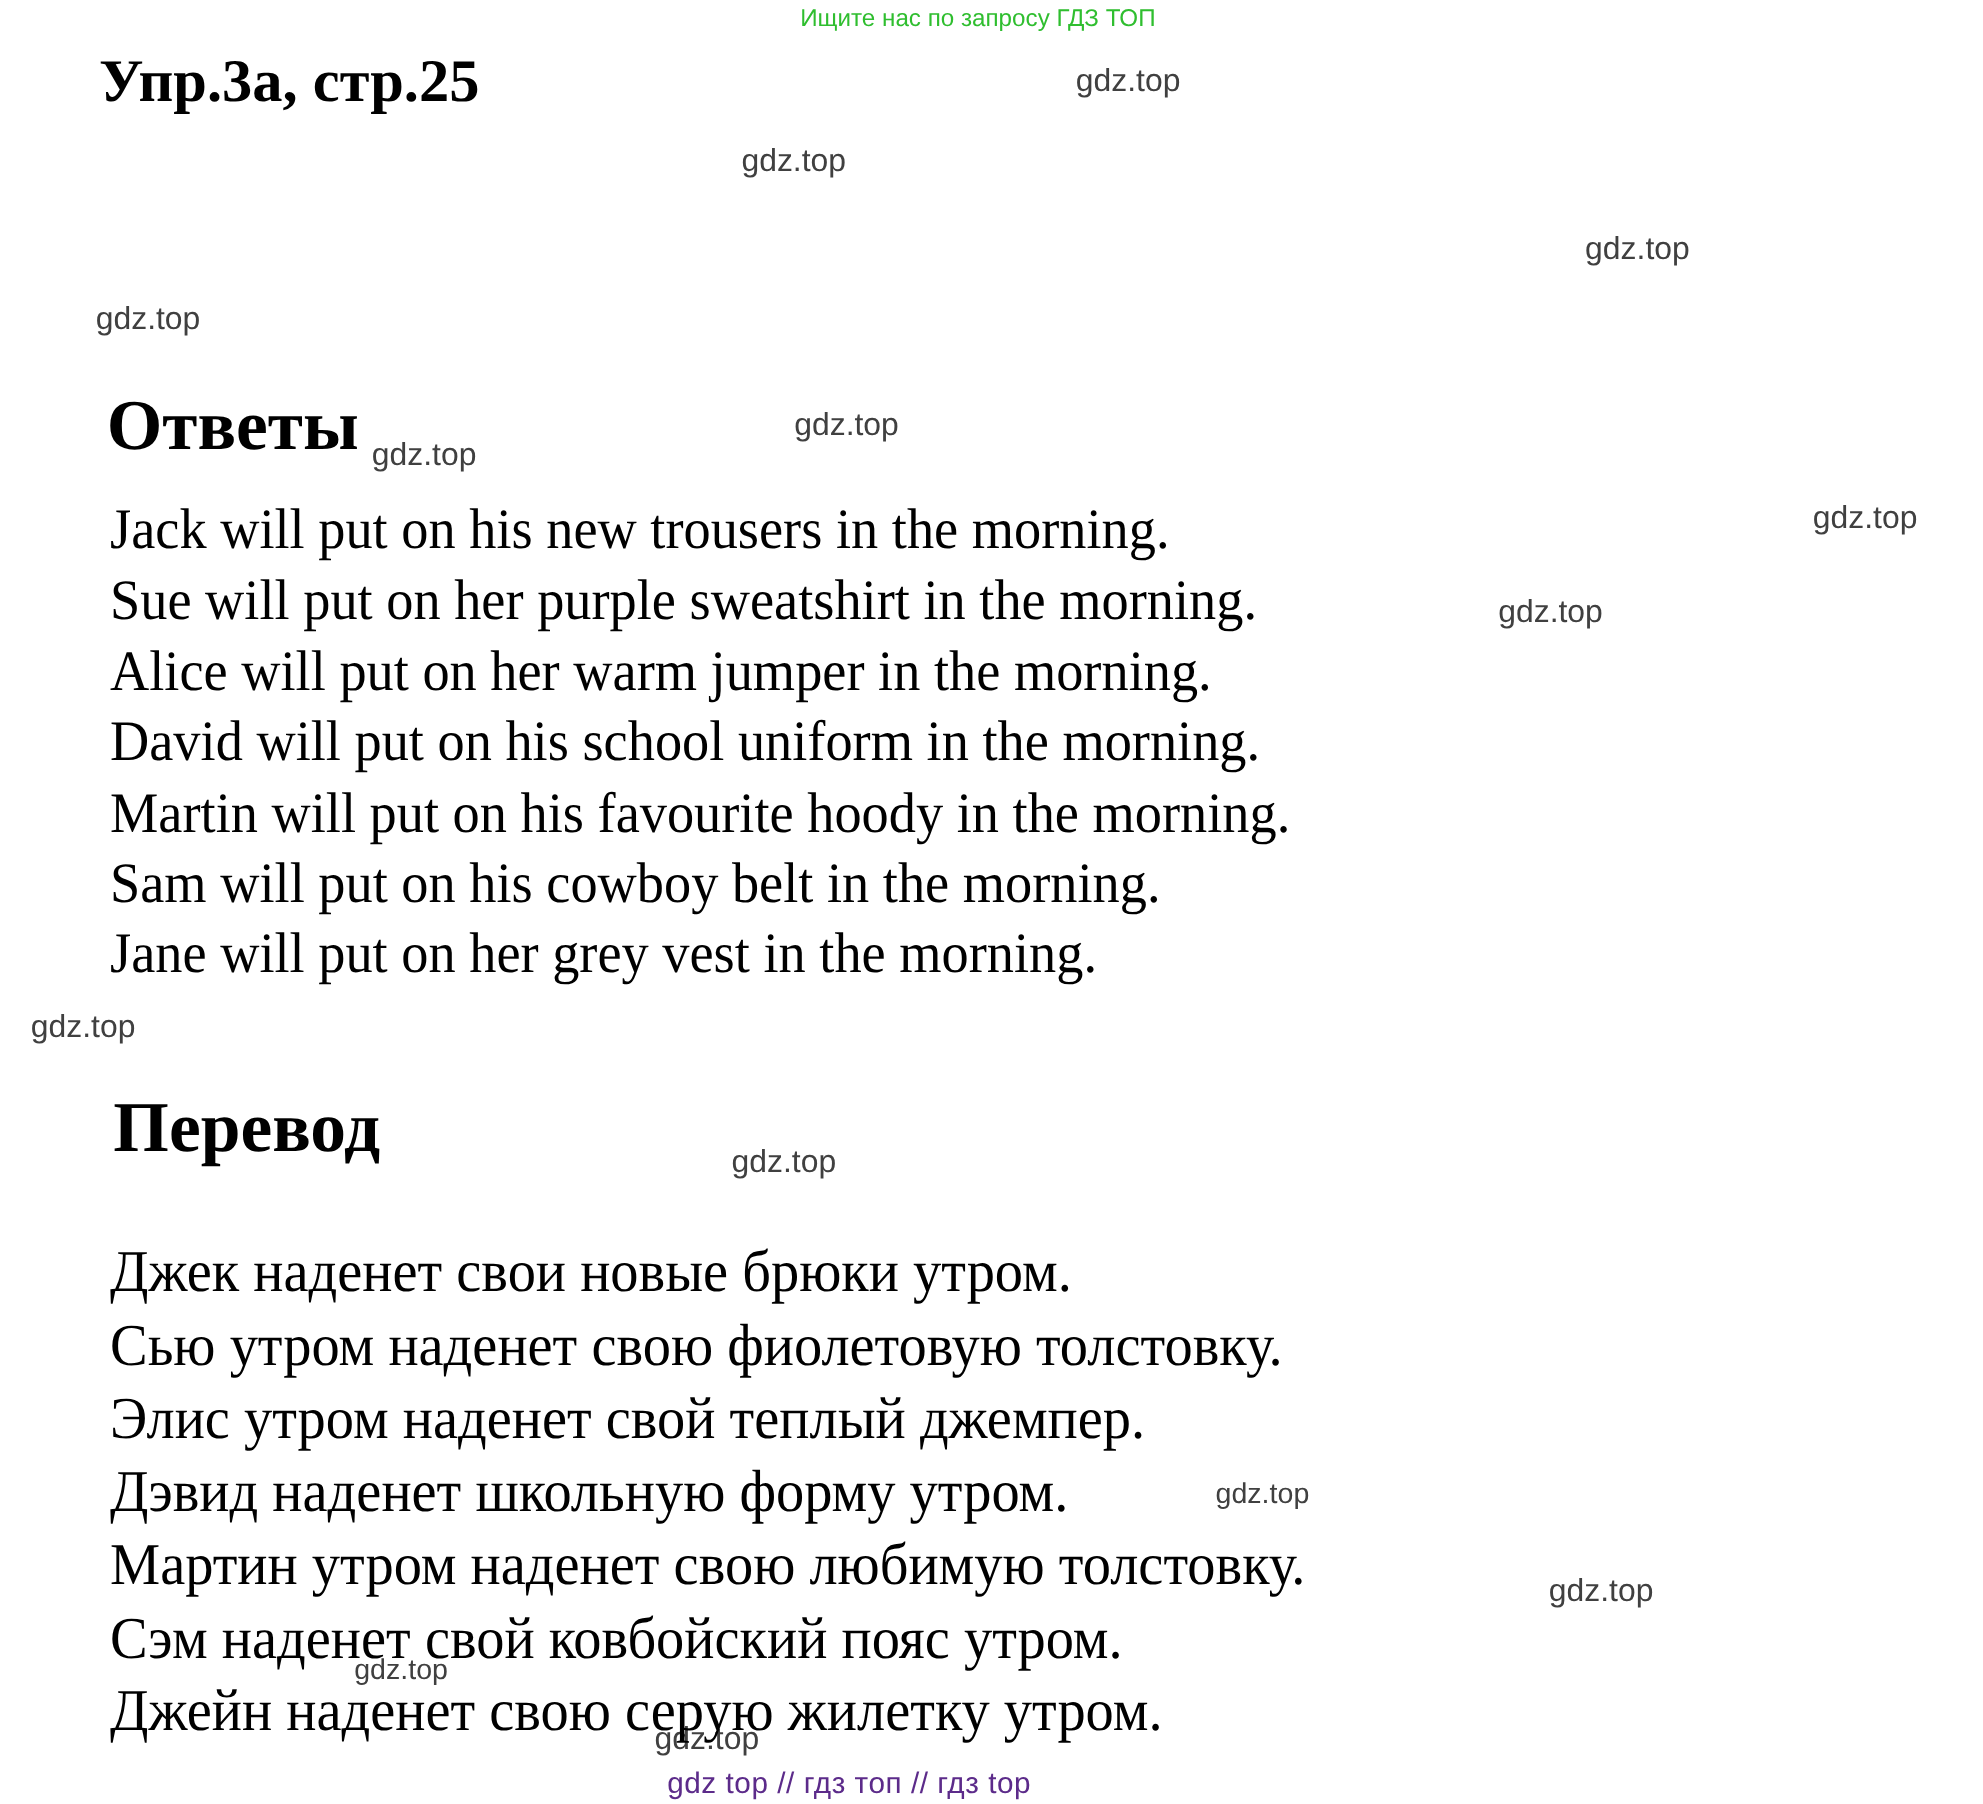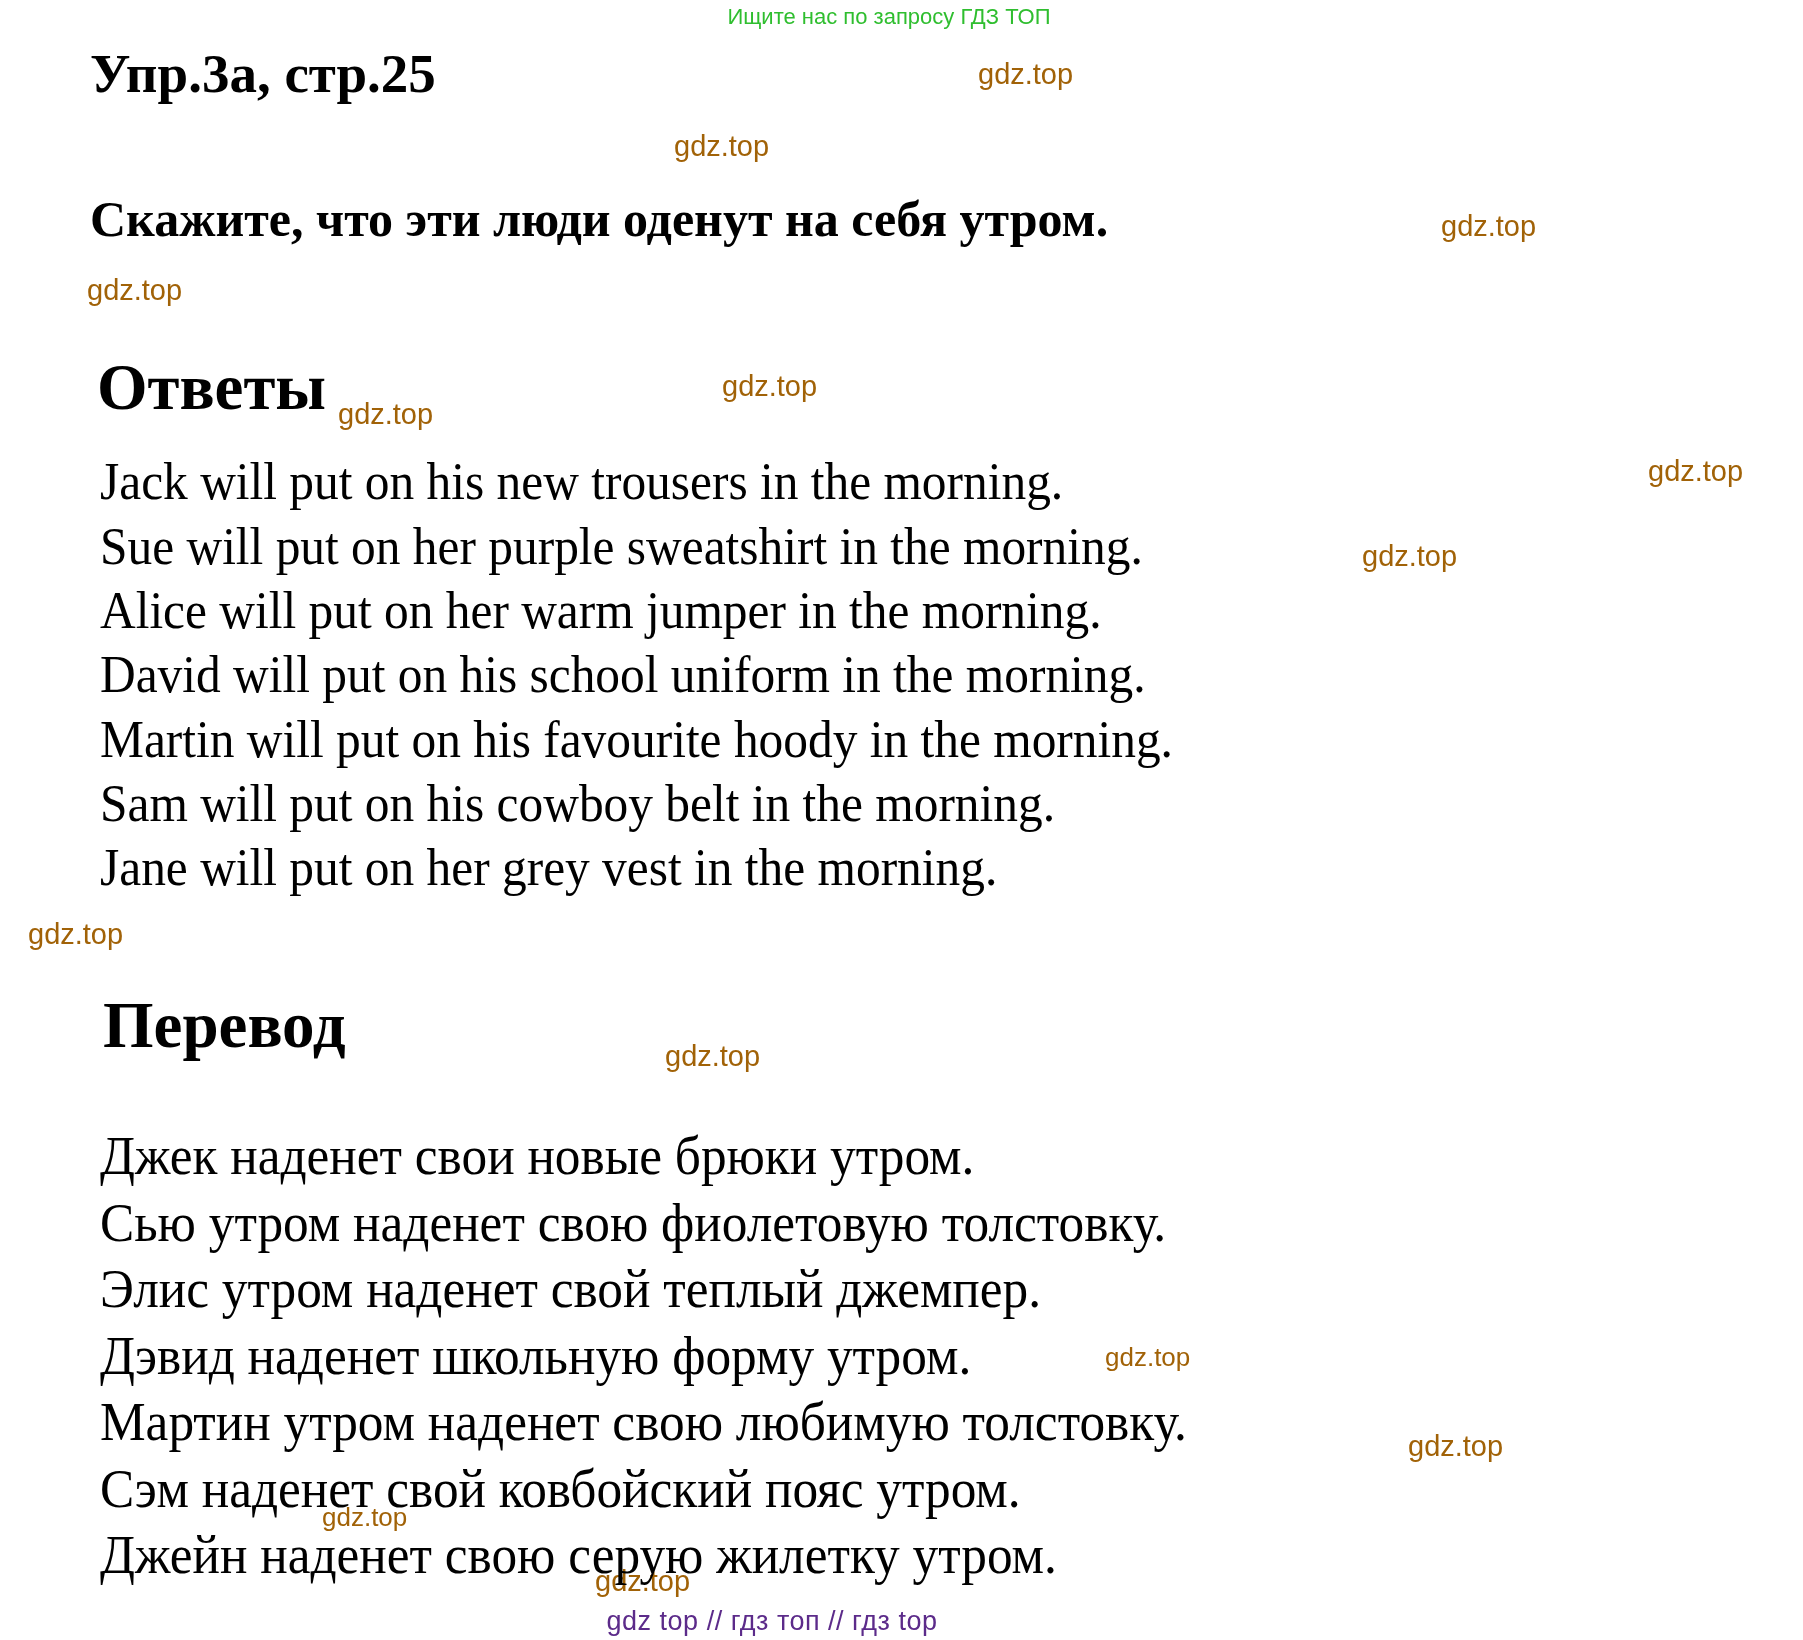--- a/index.html
+++ b/index.html
@@ -42,21 +42,21 @@
   .line-ru {
     font-size: 54px;
     color: #000000;
     transform: scaleX(0.95);
     transform-origin: left top;
   }
 
   .wm {
     font-family: "Liberation Sans", sans-serif;
     font-size: 29px;
-    color: #a16207;
+    color: #404040;
   }
   .wm-small { font-size: 26px; }
 
   .footer {
     width: 1544px;
     text-align: center;
     font-family: "Liberation Sans", sans-serif;
     font-size: 27px;
     color: #5c2b8a;
     letter-spacing: 0.5px;
@@ -79,21 +79,20 @@
   <div class="abs wm" style="top:398px; left:338px;">gdz.top</div>
   <div class="abs wm" style="top:455px; left:1648px;">gdz.top</div>
   <div class="abs wm" style="top:540px; left:1362px;">gdz.top</div>
   <div class="abs wm" style="top:918px; left:28px;">gdz.top</div>
   <div class="abs wm" style="top:1040px; left:665px;">gdz.top</div>
   <div class="abs wm wm-small" style="top:1342px; left:1105px;">gdz.top</div>
   <div class="abs wm" style="top:1430px; left:1408px;">gdz.top</div>
   <div class="abs wm wm-small" style="top:1502px; left:322px;">gdz.top</div>
   <div class="abs wm" style="top:1565px; left:595px;">gdz.top</div>
 
-  <div class="abs h-bold h2" style="top:190px; left:90px;">Скажите, что эти люди оденут на себя утром.</div>
 
   <div class="abs h-bold h3" style="top:350px; left:97px;">Ответы</div>
 
   <div class="abs line-en" style="top:452px; left:100px;">Jack will put on his new trousers in the morning.</div>
   <div class="abs line-en" style="top:517px; left:100px;">Sue will put on her purple sweatshirt in the morning.</div>
   <div class="abs line-en" style="top:581px; left:100px;">Alice will put on her warm jumper in the morning.</div>
   <div class="abs line-en" style="top:645px; left:100px;">David will put on his school uniform in the morning.</div>
   <div class="abs line-en" style="top:710px; left:100px;">Martin will put on his favourite hoody in the morning.</div>
   <div class="abs line-en" style="top:774px; left:100px;">Sam will put on his cowboy belt in the morning.</div>
   <div class="abs line-en" style="top:838px; left:100px;">Jane will put on her grey vest in the morning.</div>

